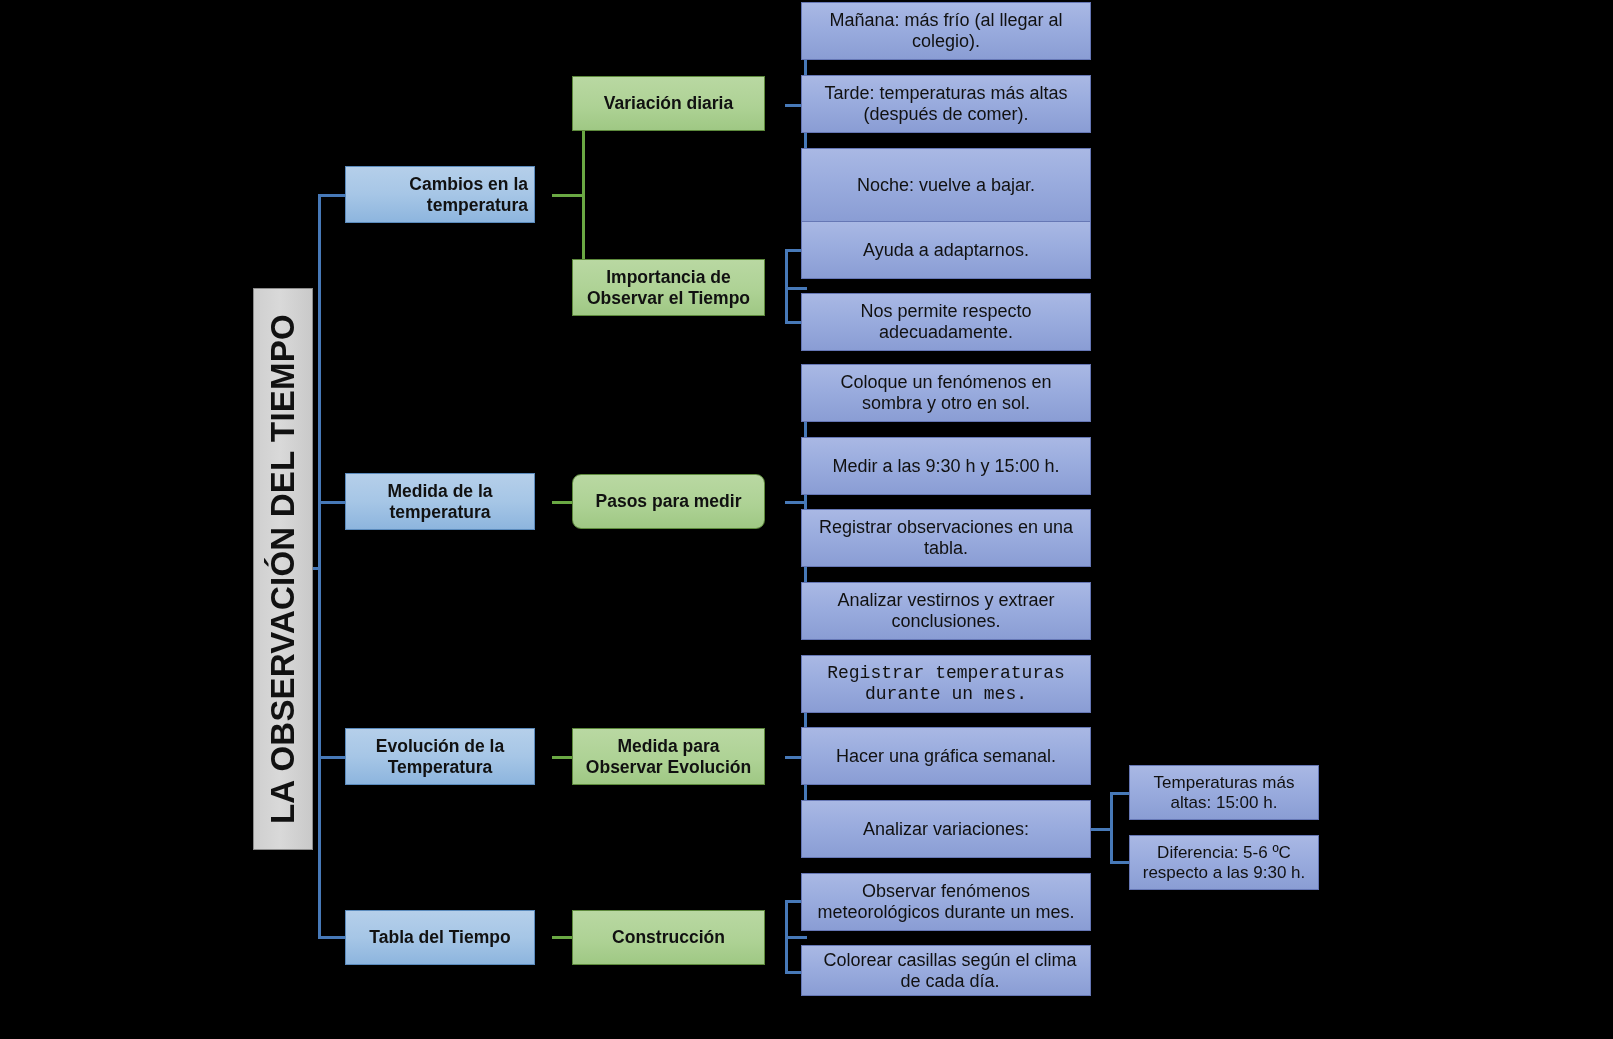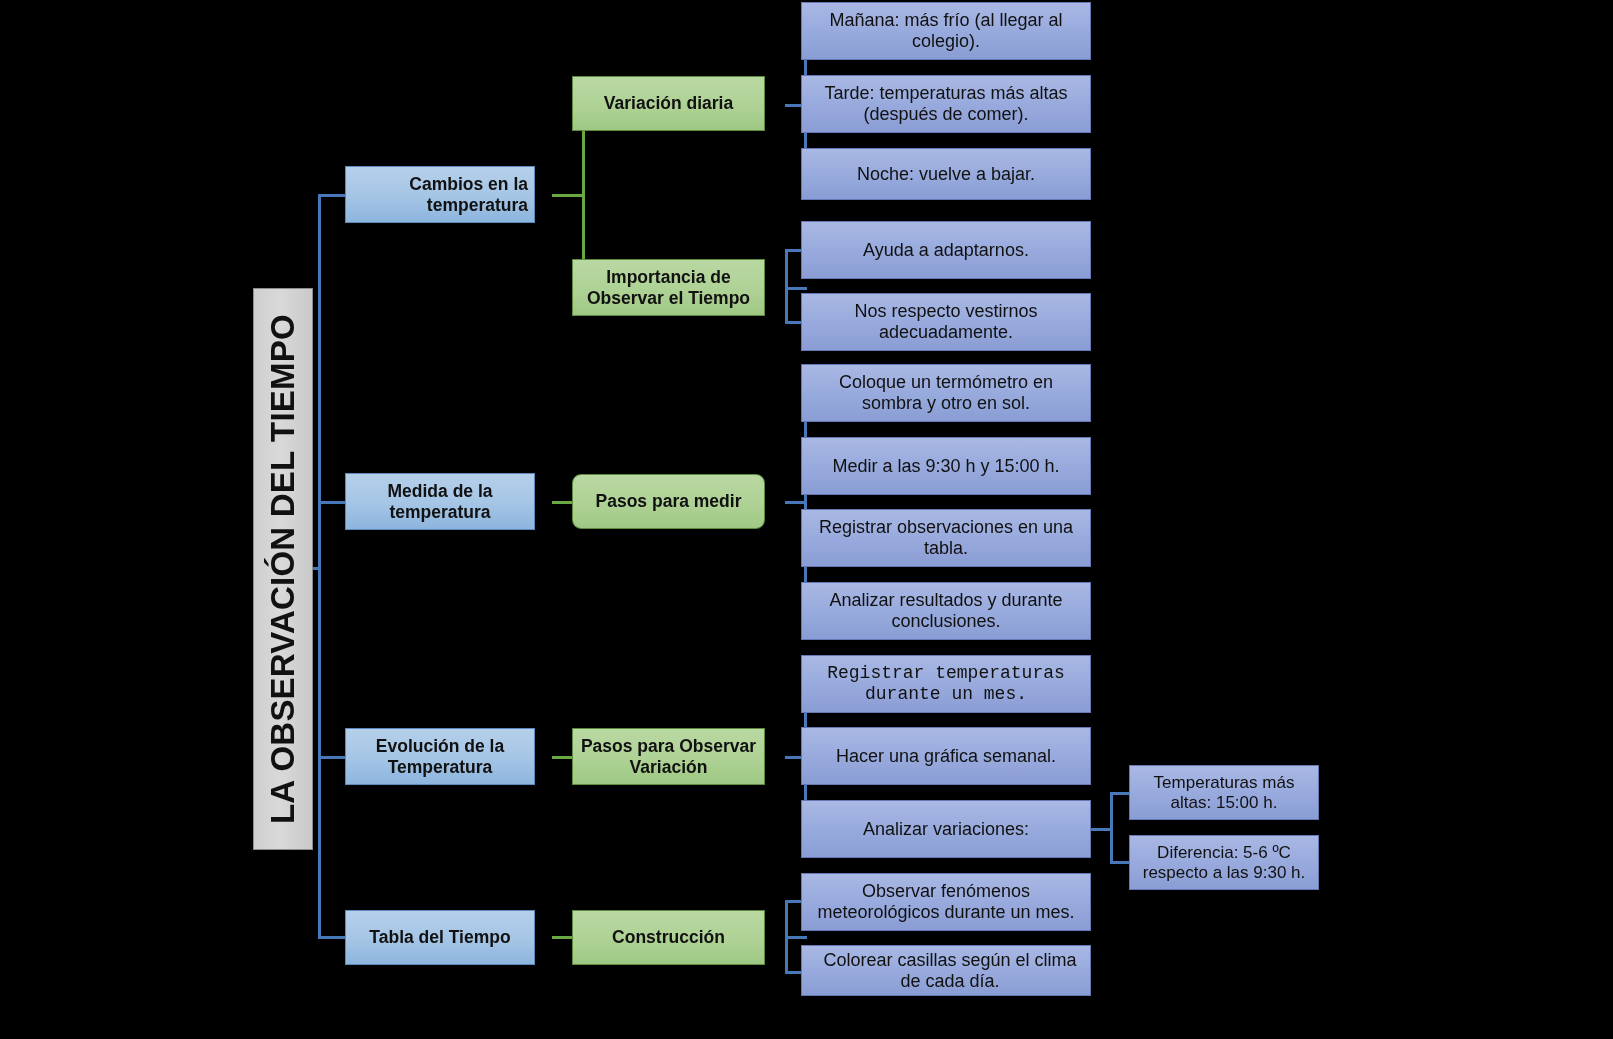--- a/index.html
+++ b/index.html
@@ -151,61 +151,61 @@
 
   <div class="node lvl3" style="left:572px;top:259px;width:193px;height:57px;">
     <span>Importancia de Observar el Tiempo</span>
   </div>
 
   <div class="node lvl3" style="left:572px;top:474px;width:193px;height:55px;border-radius:9px;">
     <span>Pasos para medir</span>
   </div>
 
   <div class="node lvl3" style="left:572px;top:728px;width:193px;height:57px;">
-    <span>Pasos para Observar Variación</span>
+    <span>Medida para Observar Evolución</span>
   </div>
 
   <div class="node lvl3" style="left:572px;top:910px;width:193px;height:55px;">
     <span>Construcción</span>
   </div>
 
   <div class="node leaf" style="left:801px;top:2px;width:290px;height:58px;">
     <span>Mañana: más frío (al llegar al colegio).</span>
   </div>
 
   <div class="node leaf" style="left:801px;top:75px;width:290px;height:58px;">
     <span>Tarde: temperaturas más altas (después de comer).</span>
   </div>
 
-  <div class="node leaf" style="left:801px;top:148px;width:290px;height:52px;">
+  <div class="node leaf" style="left:801px;top:148px;width:290px;height:74px;">
     <span>Noche: vuelve a bajar.</span>
   </div>
 
   <div class="node leaf" style="left:801px;top:221px;width:290px;height:58px;">
     <span>Ayuda a adaptarnos.</span>
   </div>
 
   <div class="node leaf" style="left:801px;top:293px;width:290px;height:58px;">
-    <span>Nos respecto vestirnos adecuadamente.</span>
+    <span>Nos permite respecto adecuadamente.</span>
   </div>
 
   <div class="node leaf" style="left:801px;top:364px;width:290px;height:58px;">
-    <span>Coloque un termómetro en sombra y otro en sol.</span>
+    <span>Coloque un fenómenos en sombra y otro en sol.</span>
   </div>
 
   <div class="node leaf" style="left:801px;top:437px;width:290px;height:58px;">
     <span>Medir a las 9:30 h y 15:00 h.</span>
   </div>
 
   <div class="node leaf" style="left:801px;top:509px;width:290px;height:58px;">
     <span>Registrar observaciones en una tabla.</span>
   </div>
 
   <div class="node leaf" style="left:801px;top:582px;width:290px;height:58px;">
-    <span>Analizar resultados y durante conclusiones.</span>
+    <span>Analizar vestirnos y extraer conclusiones.</span>
   </div>
 
   <div class="node leaf" style="left:801px;top:655px;width:290px;height:58px;font-family:Liberation Mono, monospace;">
     <span>Registrar temperaturas durante un mes.</span>
   </div>
 
   <div class="node leaf" style="left:801px;top:727px;width:290px;height:58px;">
     <span>Hacer una gráfica semanal.</span>
   </div>
 

